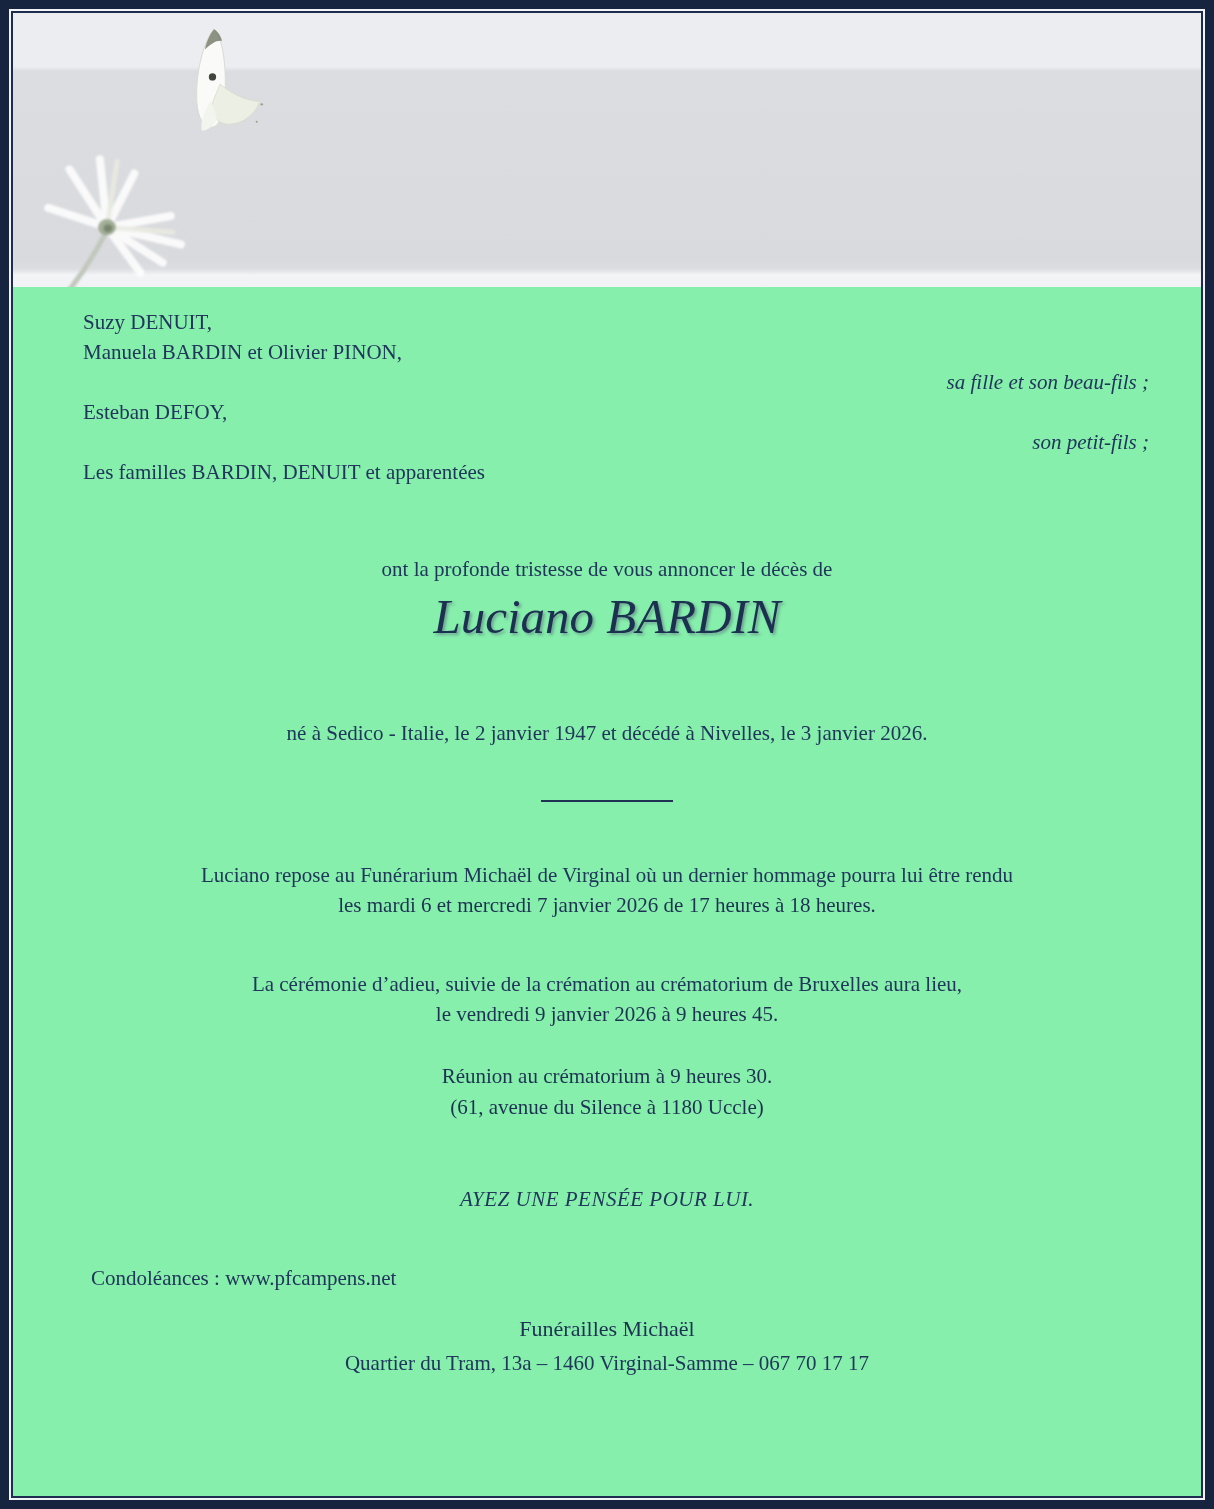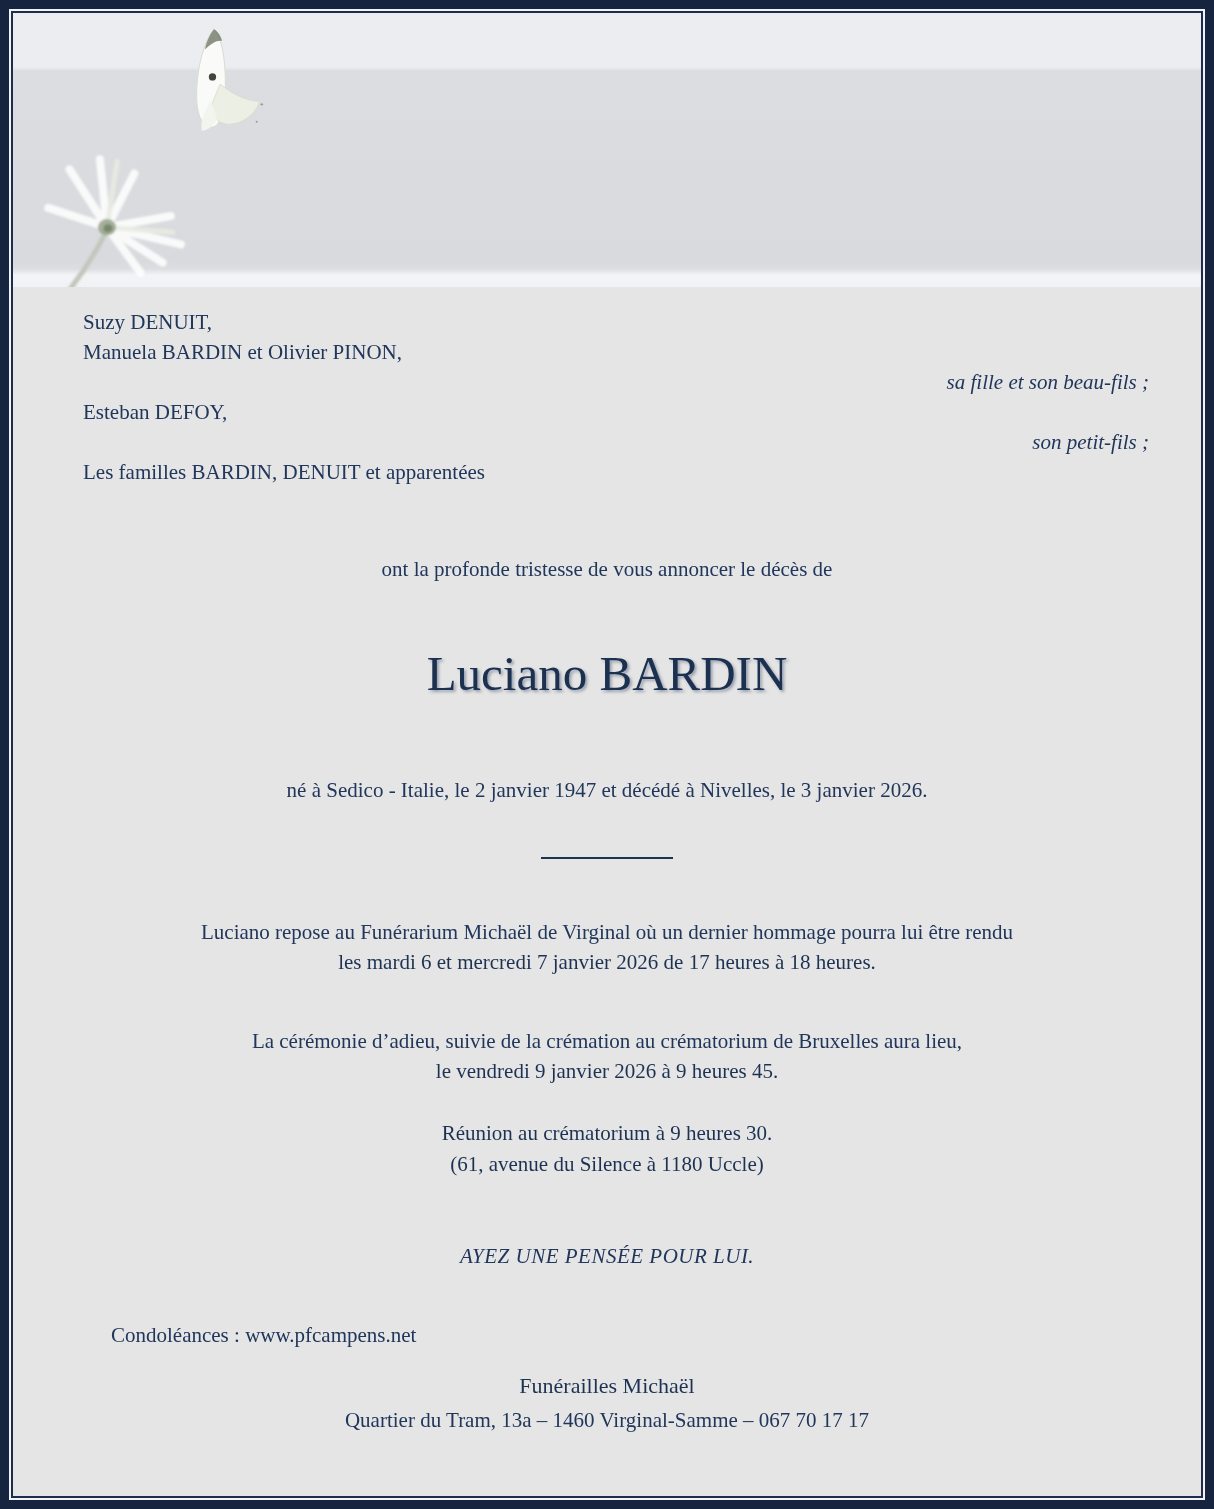--- a/index.html
+++ b/index.html
@@ -8,56 +8,57 @@
     background:#16243f;padding:9px;position:relative;
     font-family:"Liberation Serif","DejaVu Serif",serif;
   }
   .frame-white{
     width:100%;height:100%;box-sizing:border-box;
     border:2px solid #f2f3f6;
   }
   .frame-inner{
     width:100%;height:100%;box-sizing:border-box;
     border:2px solid #1e2d4f;
-    background:#e5e5e5;
+    background:#86efac;
     overflow:hidden;position:relative;
   }
   .banner{
     height:274px;width:100%;position:relative;overflow:hidden;
     background:linear-gradient(180deg,
       #ecedf0 0px,#ecedf0 54px,
       #dcdde0 58px,#d9dade 248px,#dddee1 256px,
       #f3f4f6 262px,#f1f2f5 274px);
   }
   .butterfly{position:absolute;left:150px;top:8px;width:102px;height:122px;}
   .flower{position:absolute;left:8px;top:118px;width:172px;height:162px;}
   .txt{color:#20365a;font-size:21px;line-height:30px;}
   .family-block{margin-top:20px;padding:0 52px 0 70px;}
   .fam-name{text-align:left;}
   .fam-rel{text-align:right;font-style:italic;}
   .center{text-align:center;}
   .intro-line{margin-top:67px;}
   .deceased{
-    margin-top:57px;text-align:center;
+    text-align:center;
     font-size:49px;line-height:66px;color:#1c3050;
     text-shadow:2px 2px 3px rgba(90,100,125,0.55);
+    font-style:italic;
   }
   .life-dates{margin-top:68px;}
   .divider{
     width:132px;height:0;border-top:2px solid #1e3354;
     margin:52px auto 0 auto;
   }
   .viewing-1{margin-top:58px;}
   .bold{font-weight:normal;color:#1d3252;line-height:31px;}
   .ceremony-1{margin-top:48px;}
   .meeting-1{margin-top:31px;}
   .tribute{
     margin-top:61px;font-style:italic;letter-spacing:0.5px;text-align:center;
   }
-  .condolences{margin-top:49px;padding-left:98px;text-align:left;}
+  .condolences{margin-top:49px;padding-left:78px;text-align:left;}
   .funeral-home{margin-top:20px;font-size:22px;}
   .address{margin-top:4px;}
 </style>
 </head>
 <body>
 
 <div class="sheet">
   <div class="frame-white">
     <div class="frame-inner">
 

